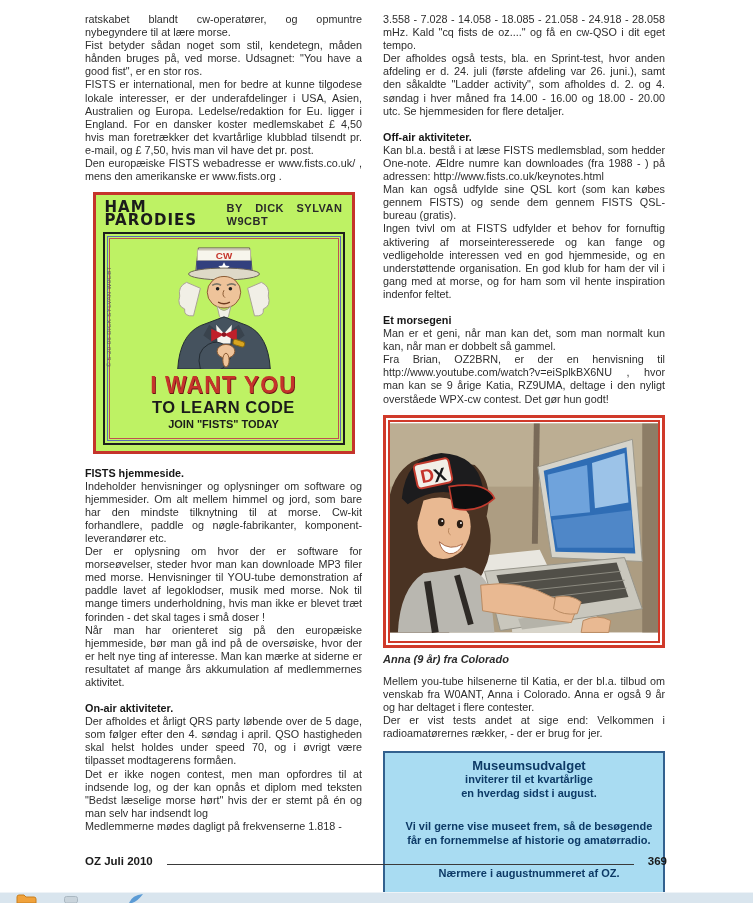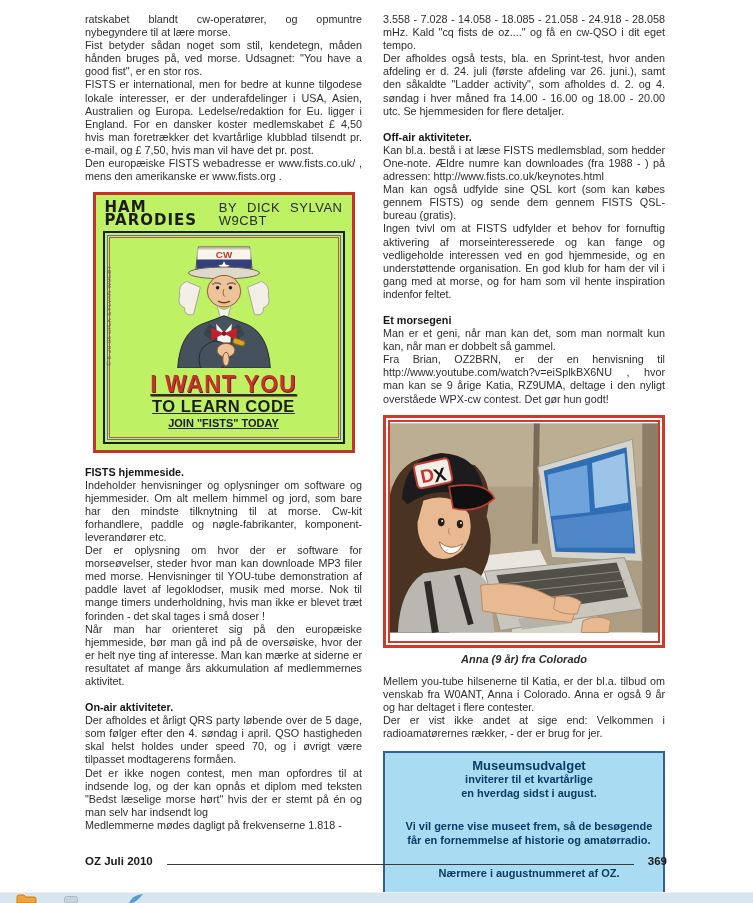--- a/index.html
+++ b/index.html
@@ -16,39 +16,39 @@
   .sec-h { font-weight:700; color:#161616; margin-top:13px; text-align:left; }
   .gap-top { margin-top:13px; }
 
   
   .cartoon {
     width:262px; margin:9px auto 11px auto; border:3px solid #c5342b;
     background:#bef264; padding:5px 7px 6px 7px;
   }
   .cartoon-head { display:flex; align-items:baseline; gap:8px; padding:1px 2px 4px 2px; }
   .cartoon-title { font-weight:700; font-size:15px; letter-spacing:1px; color:#1b1b1b; font-family:"DejaVu Sans",sans-serif; }
-  .cartoon-byline { font-weight:400; font-size:13px; letter-spacing:0.5px; color:#2a2a2a; }
+  .cartoon-byline { font-weight:700; font-size:11px; letter-spacing:0.5px; color:#2a2a2a; }
   .cartoon-frame { border:2px solid #1e1e1e; padding:2px; position:relative; }
-  .pin-blue { border:1px solid #5b6bb5; padding:1px;text-decoration:underline; }
+  .pin-blue { border:1px solid #5b6bb5; padding:1px; }
   .pin-red  { border:1px solid #c05050; padding:2px 4px 4px 4px; position:relative; }
   .credit-vertical {
     position:absolute; left:6px; bottom:70px; transform:rotate(-90deg);
     transform-origin:left bottom; font-size:6px; color:#5a5a5a; white-space:nowrap;
     letter-spacing:0.4px;
   }
   .poster-line1 { text-align:center; color:#c5342b; font-weight:700; font-size:23px; letter-spacing:1px; line-height:25px; text-shadow:0.6px 0.6px 0 #6d1016; }
   .poster-line2 { text-align:center; color:#1b1b1b; font-weight:700; font-size:16.5px; line-height:19px; letter-spacing:0.5px; }
   .poster-line3 { text-align:center; color:#1b1b1b; font-weight:700; font-size:11px; line-height:14px; padding-bottom:3px; }
 
   
   .photo-fig { margin-top:9px; }
   .photo-frame { border:3px solid #d03a2a; background:#fff; padding:2px; }
   .photo-frame-inner { border:2px solid #d03a2a; font-size:0; }
   .photo-caption {
-    text-align:center; font-style:italic; font-weight:700; font-size:11px;
+    text-align:left; font-style:italic; font-weight:700; font-size:11px;
     color:#2d2d2d; margin:5px 0 9px 0;
   }
 
   
   .bluebox {
     margin-top:11px; background:#a9dcf2; border:2px solid #33618f;
     text-align:center; color:#0d3a66; font-weight:700; padding:6px 6px 9px 16px;
   }
   .bluebox-title { font-size:13px; margin-bottom:1px; }
   .bluebox-line  { font-size:11px; line-height:13.5px; }
@@ -214,21 +214,21 @@
                 <path d="M168,176 q16,-3 26,5 l-4,12 q-14,2 -24,-5 Z" fill="#e9b992" stroke="#b98a62"></path>
                 <path d="M196,200 q15,-7 28,0 l-2,12 -28,0 Z" fill="#e9b992" stroke="#b98a62"></path>
               </g>
             </svg>
           </div>
         </div>
         <figcaption class="photo-caption">Anna (9 år) fra Colorado</figcaption>
       </figure>
 
       <p>Mellem you-tube hilsenerne til Katia, er der bl.a. tilbud om venskab fra W0ANT, Anna i Colorado. Anna er også 9 år og har deltaget i flere contester.</p>
-      <p class="gap-top">Der er vist ikke andet at sige end: Velkommen i radioamatørernes rækker, - der er brug for jer.</p>
+      <p class="gap-top">Der er vist tests andet at sige end: Velkommen i radioamatørernes rækker, - der er brug for jer.</p>
 
       <div class="bluebox">
         <div class="bluebox-title">Museumsudvalget</div>
         <div class="bluebox-line">inviterer til et kvartårlige</div>
         <div class="bluebox-line">en hverdag sidst i august.</div>
         <div class="bluebox-line bluebox-sp">Vi vil gerne vise museet frem, så de besøgende får en fornemmelse af historie og amatørradio.</div>
         <div class="bluebox-line bluebox-sp">Nærmere i augustnummeret af OZ.</div>
         <div class="bluebox-line bluebox-sp">Vy 73 de OZ1IZL, Jan + museumsudvalget</div>
       </div>
     </div>

